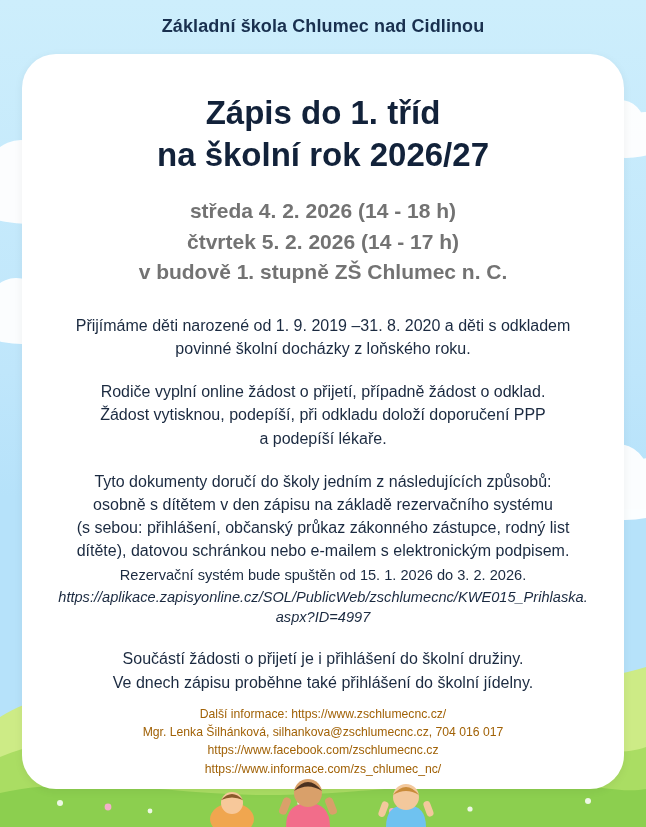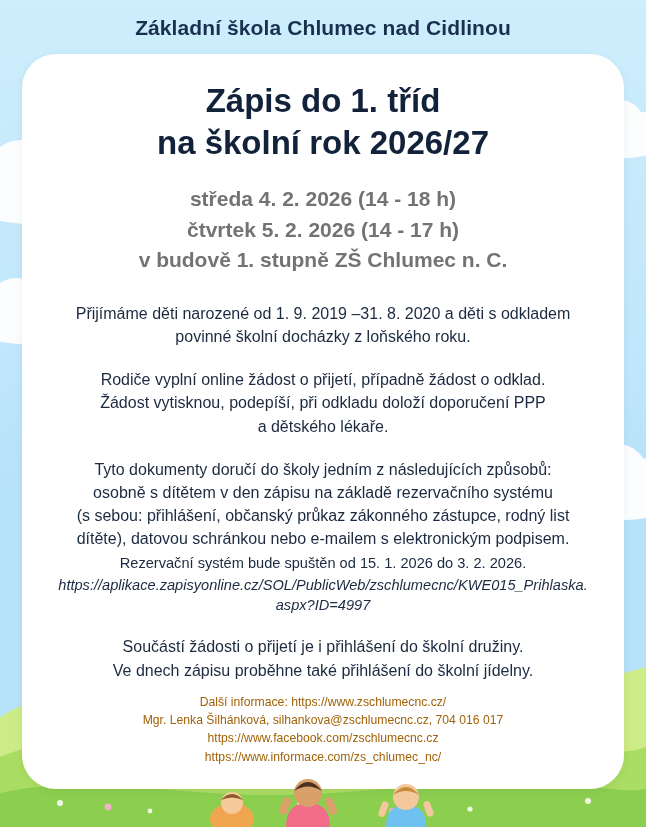--- a/index.html
+++ b/index.html
@@ -79,30 +79,30 @@
     border-radius: 34px;
     box-shadow: 0 2px 10px rgba(0,0,0,.06);
   }
 
   .school-name {
     position: absolute;
     left: 0;
     top: 16px;
     width: 646px;
     text-align: center;
-    font-size: 21px;
+    font-size: 18px;
     font-weight: bold;
     color: #19304f;
     letter-spacing: .1px;
   }
 
   .card-inner {
     position: absolute;
     left: 0;
-    top: 0;
+    top: 12px;
     width: 602px;
     padding: 26px 34px 0 34px;
     box-sizing: border-box;
     text-align: center;
     color: #12223a;
   }
 
   h1.title {
     margin: 0;
     font-size: 33px;
@@ -229,21 +229,21 @@
       </div>
 
       <div class="para first">
         <div>Přijímáme děti narozené od 1. 9. 2019 –31. 8. 2020 a děti s odkladem</div>
         <div>povinné školní docházky z loňského roku.</div>
       </div>
 
       <div class="para">
         <div>Rodiče vyplní online žádost o přijetí, případně žádost o odklad.</div>
         <div>Žádost vytisknou, podepíší, při odkladu doloží doporučení PPP</div>
-        <div>a dětského lékaře.</div>
+        <div>a podepíší lékaře.</div>
       </div>
 
       <div class="para">
         <div>Tyto dokumenty doručí do školy jedním z následujících způsobů:</div>
         <div>osobně s dítětem v den zápisu na základě rezervačního systému</div>
         <div>(s sebou: přihlášení, občanský průkaz zákonného zástupce, rodný list</div>
         <div>dítěte), datovou schránkou nebo e-mailem s elektronickým podpisem.</div>
       </div>
 
       <div class="link-para">

